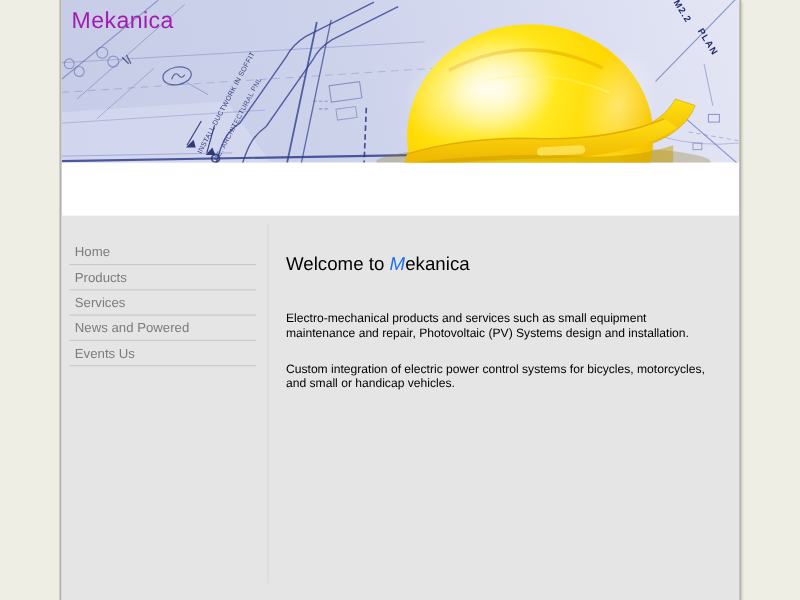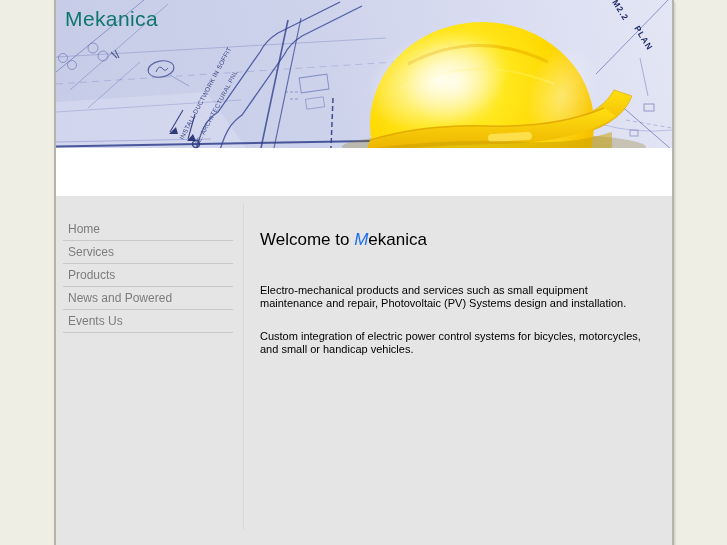--- a/index.html
+++ b/index.html
@@ -27,21 +27,21 @@
     height: 148px;
     overflow: hidden;
   }
   .header svg { display: block; }
   .site-title {
     position: absolute;
     left: 9px;
     top: 7px;
     font-size: 21px;
     letter-spacing: 0.4px;
-    color: #0f766e;
+    color: #a21caf;
     cursor: pointer;
   }
   
   .content {
     position: relative;
     display: flex;
     height: 365px;
     background: #e5e5e5;
     margin-top: 48px;
   }
@@ -213,24 +213,24 @@
 
   <div class="content">
     <div class="vdivider"></div>
 
     <div class="sidebar">
       <ul class="nav">
         <li>
           <a>Home</a>
         </li>
         <li>
+          <a>Products</a>
+        </li>
+        <li>
           <a>Services</a>
-        </li>
-        <li>
-          <a>Products</a>
         </li>
         <li>
           <a>News and Powered</a>
         </li>
         <li>
           <a>Events Us</a>
         </li>
       </ul>
     </div>
 

